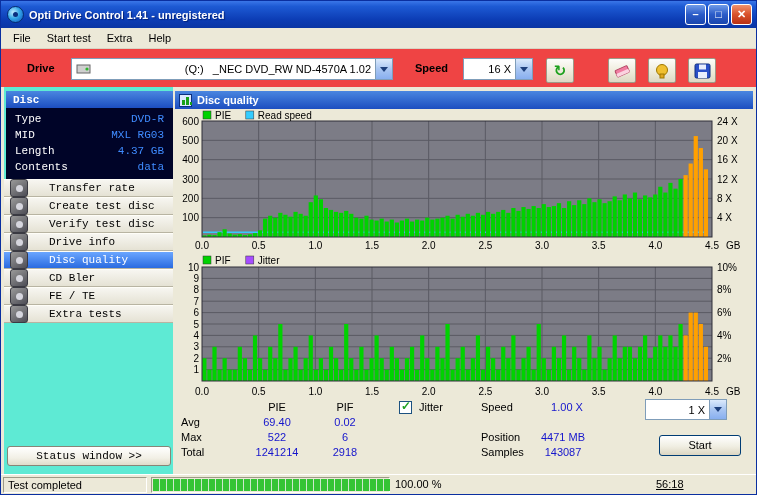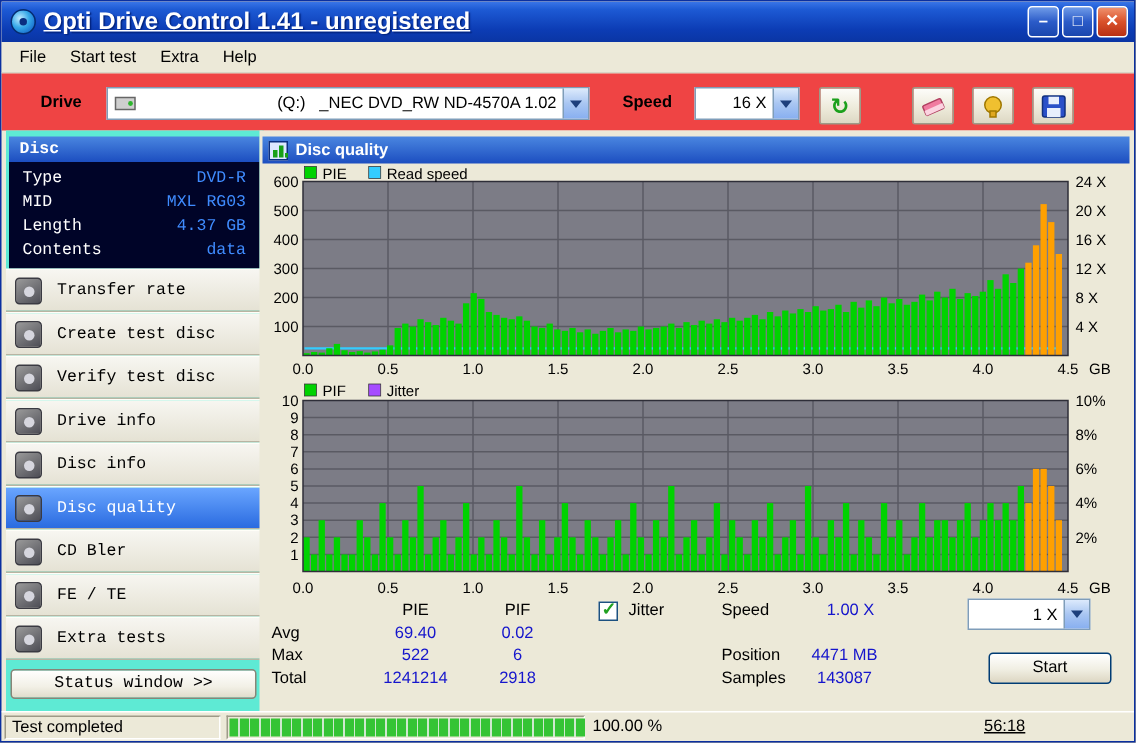--- a/index.html
+++ b/index.html
@@ -9,21 +9,21 @@
 
   
   .titlebar { position:absolute; top:0; left:0; right:0; height:27px;
     background:linear-gradient(180deg,#3a76e8 0%,#1d5ad4 20%,#0c3cb4 70%,#0a35a4 100%);
     display:flex; align-items:center; padding:0 4px; }
   .title-icon { width:17px; height:17px; border-radius:50%;
     background:radial-gradient(circle at 35% 35%, #bfeaff 0%, #35a8e8 45%, #0b4fc0 100%);
     border:1px solid #052c70; margin:0 5px 0 2px; position:relative; }
   .title-icon::after { content:""; position:absolute; left:5px; top:5px; width:5px; height:5px;
     border-radius:50%; background:#0a2f80; }
-  .title-text { color:#fff; font-weight:bold; font-size:16px; text-shadow:1px 1px 1px #00217a; flex:1;text-decoration:underline; }
+  .title-text { color:#fff; font-weight:bold; font-size:11px; text-shadow:1px 1px 1px #00217a; flex:1; }
   .win-btns { display:flex; gap:2px; }
   .win-btn { width:21px; height:21px; border-radius:3px; border:1px solid #fff;
     background:linear-gradient(180deg,#6f9be8,#2b5bc8 50%,#1a46ae);
     color:#fff; font-size:11px; line-height:19px; text-align:center; font-weight:bold; cursor:default; }
   .win-btn.close { background:linear-gradient(180deg,#f0926e,#d9512a 50%,#b83014); }
 
   
   .menubar { position:absolute; top:27px; left:0; right:0; height:21px; background:#ECE9D8;
     display:flex; align-items:center; padding-left:4px; border-bottom:1px solid #d8d4c4; }
   .menu-item { padding:2px 8px; }
@@ -50,21 +50,21 @@
     border-right:1px solid #9d9a87;font-family:Liberation Mono, monospace; }
   .panel-header { background:linear-gradient(180deg,#4a86e0,#1c4ec0); color:#fff; font-weight:bold;
     display:flex; align-items:center; }
   .side-header { position:absolute; top:4px; left:2px; width:167px; height:17px; padding-left:7px; }
   .disc-info { position:absolute; top:21px; left:2px; width:167px; height:71px; background:#000428;
     padding:3px 0 0 0; }
   .info-row { display:flex; height:16px; align-items:center; padding:0 9px; }
   .info-label { color:#fff; flex:1; }
   .info-value { color:#3f8cff; text-align:right; }
   .nav { position:absolute; top:92px; left:0; width:171px; }
-  .nav-btn { height:29px; display:flex; align-items:center; gap:10px; padding-left:6px;
+  .nav-btn { height:18px; display:flex; align-items:center; gap:21px; padding-left:6px;
     background:linear-gradient(180deg,#f7f6f1,#e5e2d4);
     border-bottom:1px solid #b8b4a2; border-top:1px solid #fffef8; }
   .nav-btn.selected { background:linear-gradient(180deg,#6aa6ff,#2a6be0); color:#fff; }
   .nav-icon { width:18px; height:18px; border-radius:3px;
     background:linear-gradient(145deg,#9a9a9a,#4d4d55); border:1px solid #3a3a42; position:relative; }
   .nav-icon::after { content:""; position:absolute; left:5px; top:5px; width:7px; height:7px;
     border-radius:50%; background:#d6d6de; }
   .status-win-btn { position:absolute; left:3px; right:4px; bottom:8px; height:20px;
     background:linear-gradient(180deg,#ffffff,#f2f0e6 60%,#e0dccb);
     border:1px solid #8a old; border:1px solid #888577; border-radius:3px; text-align:center; line-height:18px; }
@@ -199,24 +199,20 @@
           <span class="nav-icon"></span>
           <span>Create test disc</span>
         </div>
       <div class="nav-btn">
           <span class="nav-icon"></span>
           <span>Verify test disc</span>
         </div>
       <div class="nav-btn">
           <span class="nav-icon"></span>
           <span>Drive info</span>
-        </div>
-      <div class="nav-btn">
-          <span class="nav-icon"></span>
-          <span>Disc info</span>
         </div>
       <div class="nav-btn selected">
           <span class="nav-icon"></span>
           <span>Disc quality</span>
         </div>
       <div class="nav-btn">
           <span class="nav-icon"></span>
           <span>CD Bler</span>
         </div>
       <div class="nav-btn">

